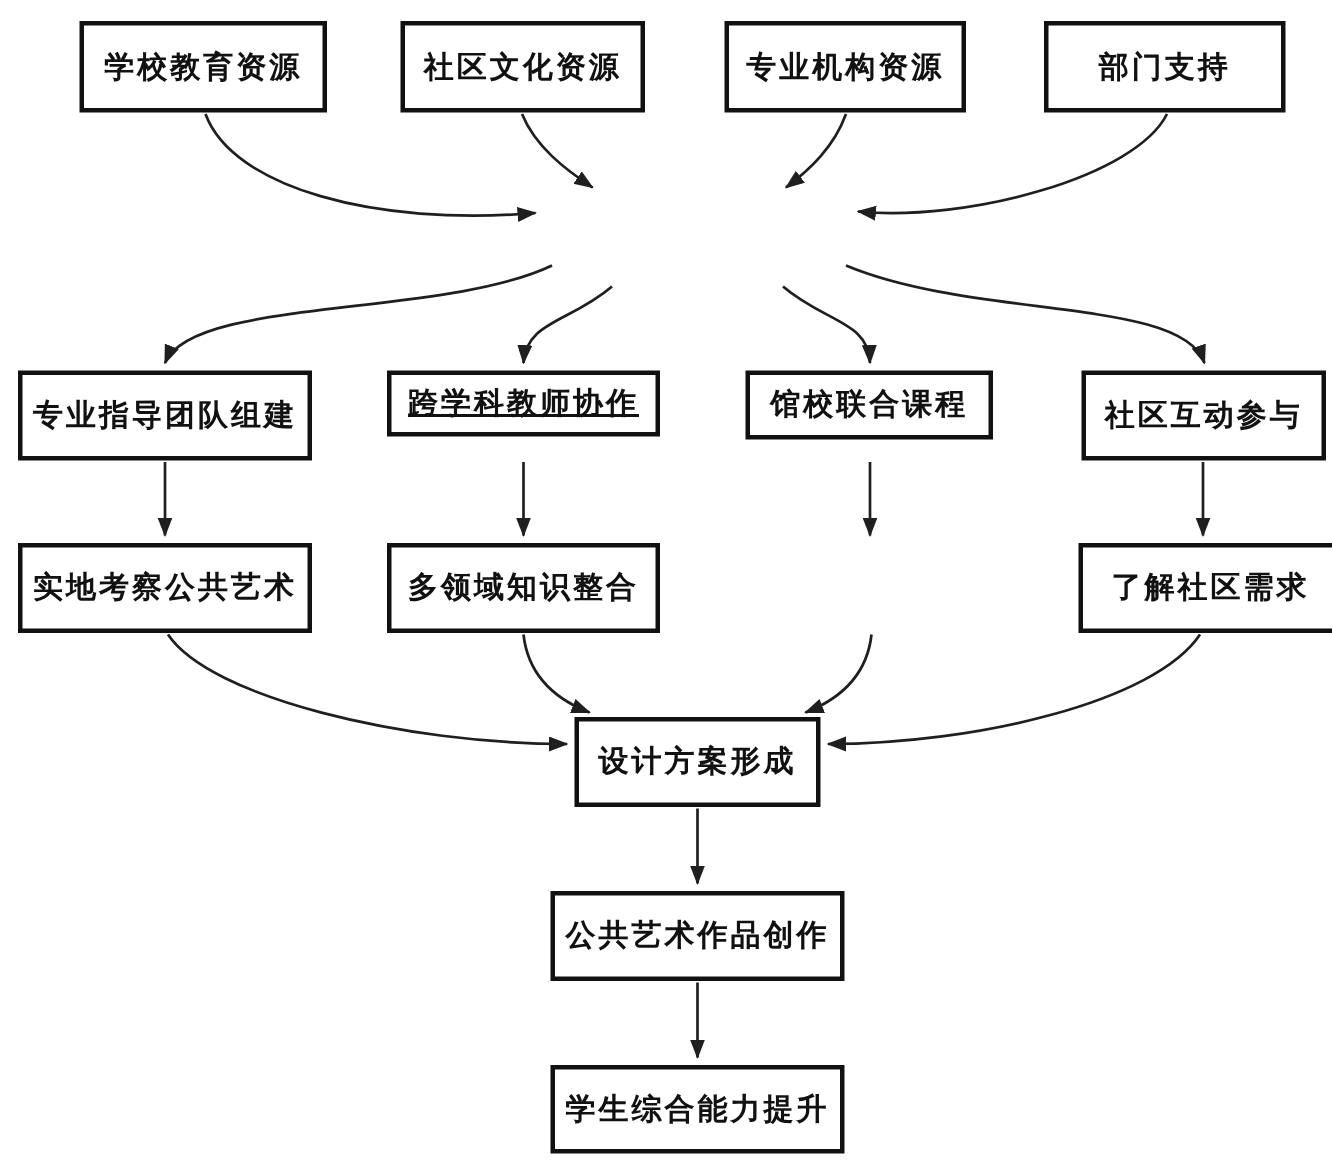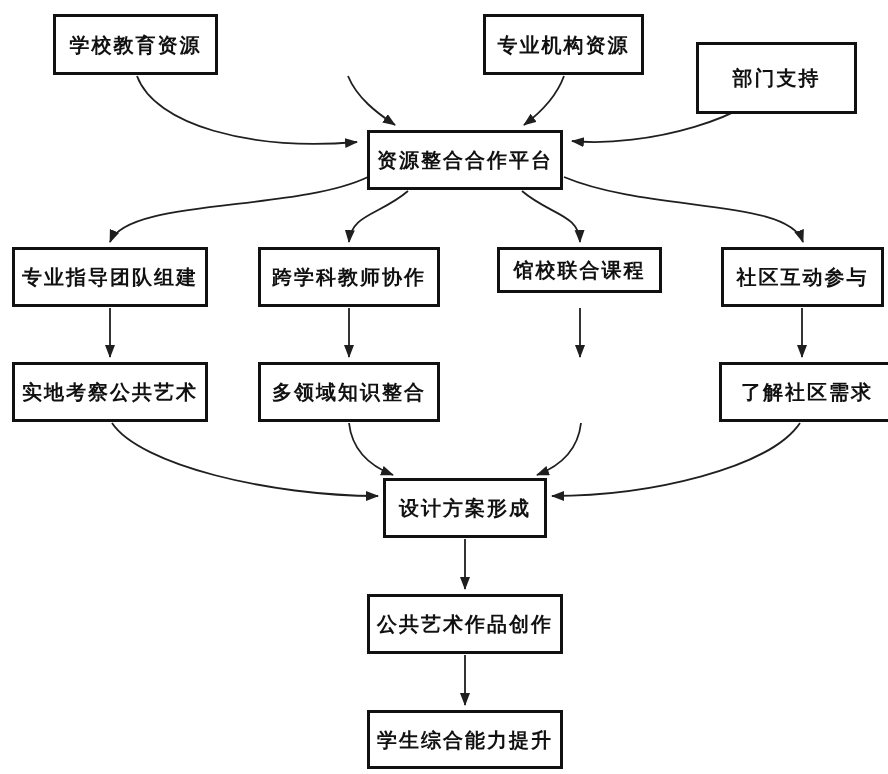--- a/index.html
+++ b/index.html
@@ -40,26 +40,26 @@
     font-weight: 700;
     letter-spacing: 2px;
     color: #111111;
     line-height: 1.1;
     white-space: nowrap;
   }
   
   .n-school        { left: 53px;  top: 14px;  width: 165px; height: 61px; }
   .n-community     { left: 267px; top: 14px;  width: 163px; height: 61px; }
   .n-professional  { left: 483px; top: 14px;  width: 161px; height: 61px; }
-  .n-department    { left: 696px; top: 14px;  width: 161px; height: 72px; margin-top: 28px; }
+  .n-department    { left: 696px; top: 14px;  width: 161px; height: 61px; }
   
   .n-platform      { left: 367px; top: 130px; width: 196px; height: 60px; }
   
   .n-team          { left: 12px;  top: 247px; width: 196px; height: 60px; }
-  .n-interdisc     { left: 258px; top: 247px; width: 182px; height: 60px; }
+  .n-interdisc     { left: 258px; top: 247px; width: 182px; height: 44px; text-decoration: underline; }
   .n-jointcourse   { left: 497px; top: 247px; width: 165px; height: 46px; }
   .n-participation { left: 721px; top: 247px; width: 163px; height: 60px; }
   
   .n-fieldstudy    { left: 12px;  top: 362px; width: 196px; height: 60px; }
   .n-knowledge     { left: 258px; top: 362px; width: 182px; height: 60px; }
   .n-theory        { left: 491px; top: 362px; width: 180px; height: 60px; }
   .n-needs         { left: 719px; top: 362px; width: 176px; height: 60px; }
   
   .n-design        { left: 383px; top: 478px; width: 164px; height: 60px; }
   .n-artwork       { left: 367px; top: 594px; width: 196px; height: 60px; }
@@ -95,24 +95,24 @@
     <path class="edge" d="M112,423 C140,465 270,496 378,496" marker-end="url(#arrow)"></path>
     <path class="edge" d="M349,423 C352,450 370,466 393,475" marker-end="url(#arrow)"></path>
     <path class="edge" d="M581,423 C578,450 560,466 537,475" marker-end="url(#arrow)"></path>
     <path class="edge" d="M800,423 C770,468 650,496 552,496" marker-end="url(#arrow)"></path>
 
     <path class="edge" d="M465,539 L465,589" marker-end="url(#arrow)"></path>
     <path class="edge" d="M465,655 L465,705" marker-end="url(#arrow)"></path>
   </svg>
 
   <div class="node n-school">学校教育资源</div>
+  <div class="node n-community">社区文化资源</div>
   <div class="node n-professional">专业机构资源</div>
   <div class="node n-department">部门支持</div>
 
-  <div class="node n-platform">资源整合合作平台</div>
 
   <div class="node n-team">专业指导团队组建</div>
   <div class="node n-interdisc">跨学科教师协作</div>
   <div class="node n-jointcourse">馆校联合课程</div>
   <div class="node n-participation">社区互动参与</div>
 
   <div class="node n-fieldstudy">实地考察公共艺术</div>
   <div class="node n-knowledge">多领域知识整合</div>
   <div class="node n-needs">了解社区需求</div>
 

